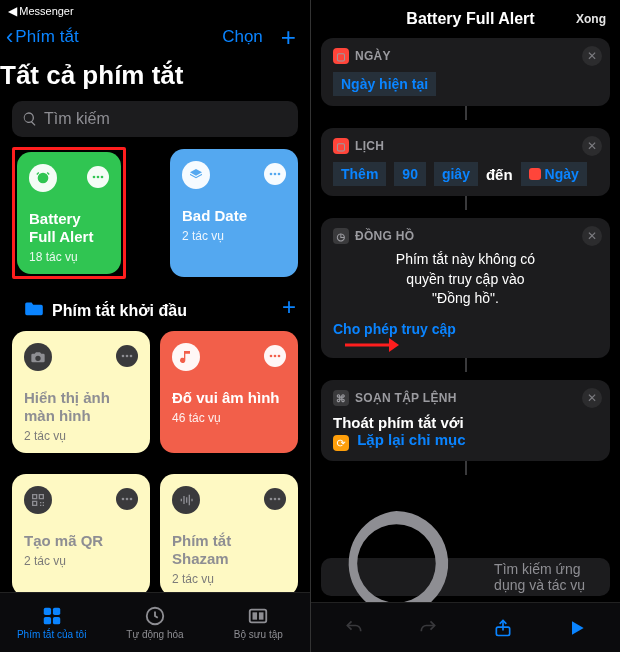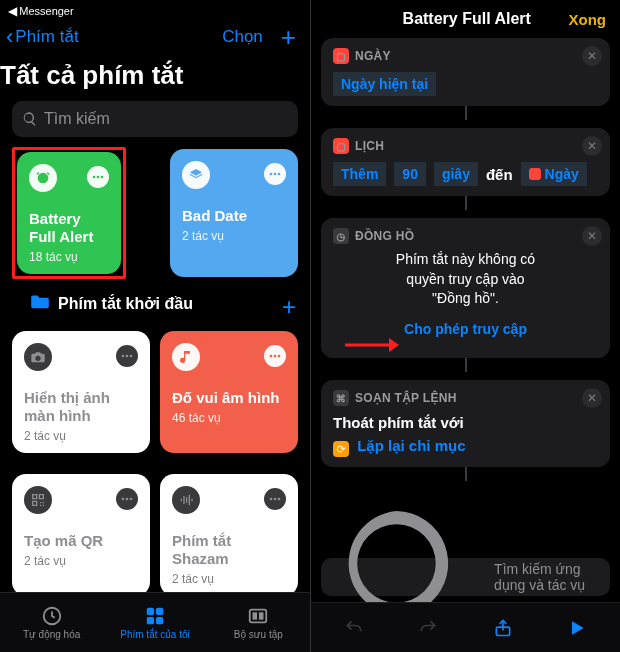--- a/index.html
+++ b/index.html
@@ -16,58 +16,58 @@
   .nav-left .chev { font-size:22px; font-weight:400; }
   .nav-right { display:flex; align-items:center; gap:18px; color:#0a84ff; font-size:17px; }
   .nav-right .plus { font-size:26px; font-weight:300; line-height:1; }
   h1.title { font-size:26px; font-weight:800; padding:10px 14px 10px 0; letter-spacing:0; }
   .search { margin:0 12px 12px 12px; background:#1c1c1e; border-radius:10px; height:36px; display:flex; align-items:center; padding:0 10px; color:#8e8e93; font-size:16px; gap:6px;}
   .search svg { width:16px; height:16px; fill:#8e8e93;}
   .cards { display:flex; gap:10px; padding:0 12px; }
   .card { flex:1; border-radius:14px; padding:12px 12px 10px 12px; min-height:92px; position:relative; color:#fff; display:flex; flex-direction:column; justify-content:flex-start;}
   .card.green { background:#30c552; }
   .card.blue  { background:#54a8f0;margin-left:34px; }
-  .card.gray  { background:#ffffff; }
+  .card.gray  { background:#fef9c3; }
   .card.red   { background:#f25f4a; }
   .card .icon-row { display:flex; justify-content:space-between; align-items:flex-start; margin-bottom:18px;}
   .card .icon-circle { width:28px; height:28px; border-radius:50%; background:rgba(255,255,255,0.95); display:flex; align-items:center; justify-content:center; }
   .card .icon-circle.more { width:22px; height:22px; margin-top:2px; }
   .card .icon-circle svg { width:16px; height:16px; }
   .card .name { font-size:15px; font-weight:700; line-height:1.2; }
   .card .sub  { font-size:12px; opacity:0.9; margin-top:4px;}
   .gray .name { color:#8e8e93; }
   .gray .sub  { color:#6e6e72; }
   .gray .icon-circle { background:#3a3a3c; }
   .redbox { border:3px solid #ff1e1e; border-radius:2px; padding:2px; margin-top:-2px; margin-bottom:-2px;}
-  .section-head { display:flex; align-items:flex-start; justify-content:space-between; padding:16px 14px 10px 30px; }
+  .section-head { display:flex; align-items:flex-end; justify-content:space-between; padding:16px 14px 10px 24px; }
   .section-head .left { display:flex; align-items:center; gap:8px; font-size:16px; font-weight:700;}
   .section-head .folder { color:#0a84ff; font-size:18px;}
   .section-head .plus { color:#0a84ff; font-size:24px; font-weight:400;}
   .tabbar { position:absolute; bottom:0; left:0; right:0; height:60px; background:#0b0b0d; border-top:1px solid #222; display:flex; }
   .tabbar .tab { flex:1; display:flex; flex-direction:column; align-items:center; justify-content:center; gap:2px; font-size:10px; color:#8e8e93;}
   .tabbar .tab.active { color:#0a84ff; }
   .tabbar svg { width:22px; height:22px; }
 
   
   .r-nav { display:flex; align-items:center; justify-content:space-between; padding:10px 14px 6px 14px; }
   .r-nav .title { font-size:16px; font-weight:700; flex:1; text-align:center;}
-  .r-nav .done { color:#eab308; font-size:15px; font-weight:600;}
+  .r-nav .done { color:#e5e5e5; font-size:12px; font-weight:600;}
   .r-nav .spacer { width:40px; }
   .flow { padding:0 10px; display:flex; flex-direction:column; align-items:stretch; gap:0; }
   .block { background:#1c1c1e; border-radius:12px; padding:10px 12px; margin-top:8px; position:relative;}
   .block .head { display:flex; align-items:center; gap:6px; font-size:12px; color:#9b9ba0; font-weight:600; letter-spacing:0.3px;}
   .block .head .sq { width:16px; height:16px; border-radius:4px; display:flex; align-items:center; justify-content:center; font-size:10px;}
   .block .close { position:absolute; top:8px; right:8px; width:20px; height:20px; border-radius:50%; background:#2c2c2e; color:#7c7c80; display:flex; align-items:center; justify-content:center; font-size:12px;}
   .block .body { padding-top:8px; font-size:15px; }
   .token { background:#26303a; color:#0a84ff; border-radius:0; padding:4px 8px; display:inline-block; font-weight:600; font-size:14px;}
   .token.red-sq::before { content:""; display:inline-block; width:12px; height:12px; background:#ff453a; border-radius:3px; margin-right:4px; vertical-align:-1px;}
   .connector { width:2px; height:14px; background:#3a3a3c; margin:0 auto; }
   .flow-row { display:flex; align-items:center; gap:8px; flex-wrap:wrap;}
   .denied-text { color:#fff; text-align:center; font-size:14px; line-height:1.4; padding:6px 10px 0 10px;}
-  .allow { color:#0a84ff; text-align:center; font-weight:600; font-size:14px; margin-top:12px;}
+  .allow { color:#0a84ff; text-align:left; font-weight:600; font-size:14px; margin-top:12px;}
   .orange-sq { display:inline-block; width:16px; height:16px; background:#ff9f0a; border-radius:4px; color:#fff; font-size:11px; text-align:center; line-height:16px; margin-right:4px; vertical-align:-2px;}
   .bottom-search { position:absolute; bottom:56px; left:10px; right:10px; background:#1c1c1e; border-radius:10px; height:38px; display:flex; align-items:center; padding:0 10px; color:#8e8e93; font-size:14px; gap:6px;}
   .bottom-bar { position:absolute; bottom:0; left:0; right:0; height:50px; background:#0b0b0d; border-top:1px solid #222; display:flex; align-items:center; justify-content:space-around; padding:0 6px;}
   .bottom-bar .btn { width:40px; height:34px; display:flex; align-items:center; justify-content:center;}
   .bottom-bar svg { width:20px; height:20px; }
   .dim { opacity:0.35; }
   .blue-ic { color:#0a84ff; }
   .red-arrow { position:absolute; left:24px; width:54px; height:18px; pointer-events:none; }
 </style>
 </head>
@@ -227,35 +227,35 @@
                 <circle cx="18" cy="12" r="2"></circle>
               </svg>
           </span>
         </div>
         <div class="name">Phím tắt Shazam</div>
         <div class="sub">2 tác vụ</div>
       </div>
     </div>
 
     <div class="tabbar">
-      <div class="tab">
-        <svg viewBox="0 0 24 24" fill="#8e8e93">
-            <circle cx="12" cy="12" r="9" fill="none" stroke="#8e8e93" stroke-width="2"></circle>
-            <path d="M12 7v5l3 2" stroke="#8e8e93" stroke-width="2" fill="none"></path>
-          </svg>
-        <span>Tự động hóa</span>
-      </div>
       <div class="tab active">
         <svg viewBox="0 0 24 24" fill="#0a84ff">
             <rect x="3" y="3" width="8" height="8" rx="2"></rect>
             <rect x="13" y="3" width="8" height="8" rx="2"></rect>
             <rect x="3" y="13" width="8" height="8" rx="2"></rect>
             <rect x="13" y="13" width="8" height="8" rx="2"></rect>
           </svg>
         <span>Phím tắt của tôi</span>
+      </div>
+      <div class="tab">
+        <svg viewBox="0 0 24 24" fill="#8e8e93">
+            <circle cx="12" cy="12" r="9" fill="none" stroke="#8e8e93" stroke-width="2"></circle>
+            <path d="M12 7v5l3 2" stroke="#8e8e93" stroke-width="2" fill="none"></path>
+          </svg>
+        <span>Tự động hóa</span>
       </div>
       <div class="tab">
         <svg viewBox="0 0 24 24" fill="#8e8e93">
             <rect x="3" y="5" width="18" height="14" rx="2" fill="none" stroke="#8e8e93" stroke-width="2"></rect>
             <rect x="6" y="8" width="5" height="8" fill="#8e8e93"></rect>
             <rect x="13" y="8" width="5" height="8" fill="#8e8e93"></rect>
           </svg>
         <span>Bộ sưu tập</span>
       </div>
     </div>
@@ -322,21 +322,21 @@
       <div class="connector"></div>
 
       <div class="block">
         <div class="head">
           <span class="sq" style="background:#3a3a3c;color:#9b9ba0">⌘</span>
           <span>SOẠN TẬP LỆNH</span>
         </div>
         <span class="close">✕</span>
         <div class="body">
           <div style="font-weight:700">Thoát phím tắt với</div>
-          <div style="margin-top:6px">
+          <div style="">
             <span class="orange-sq">⟳</span>
             <span style="color:#0a84ff;font-weight:700">Lặp lại chỉ mục</span>
           </div>
         </div>
       </div>
 
       <div class="connector"></div>
 
     </div>
 

